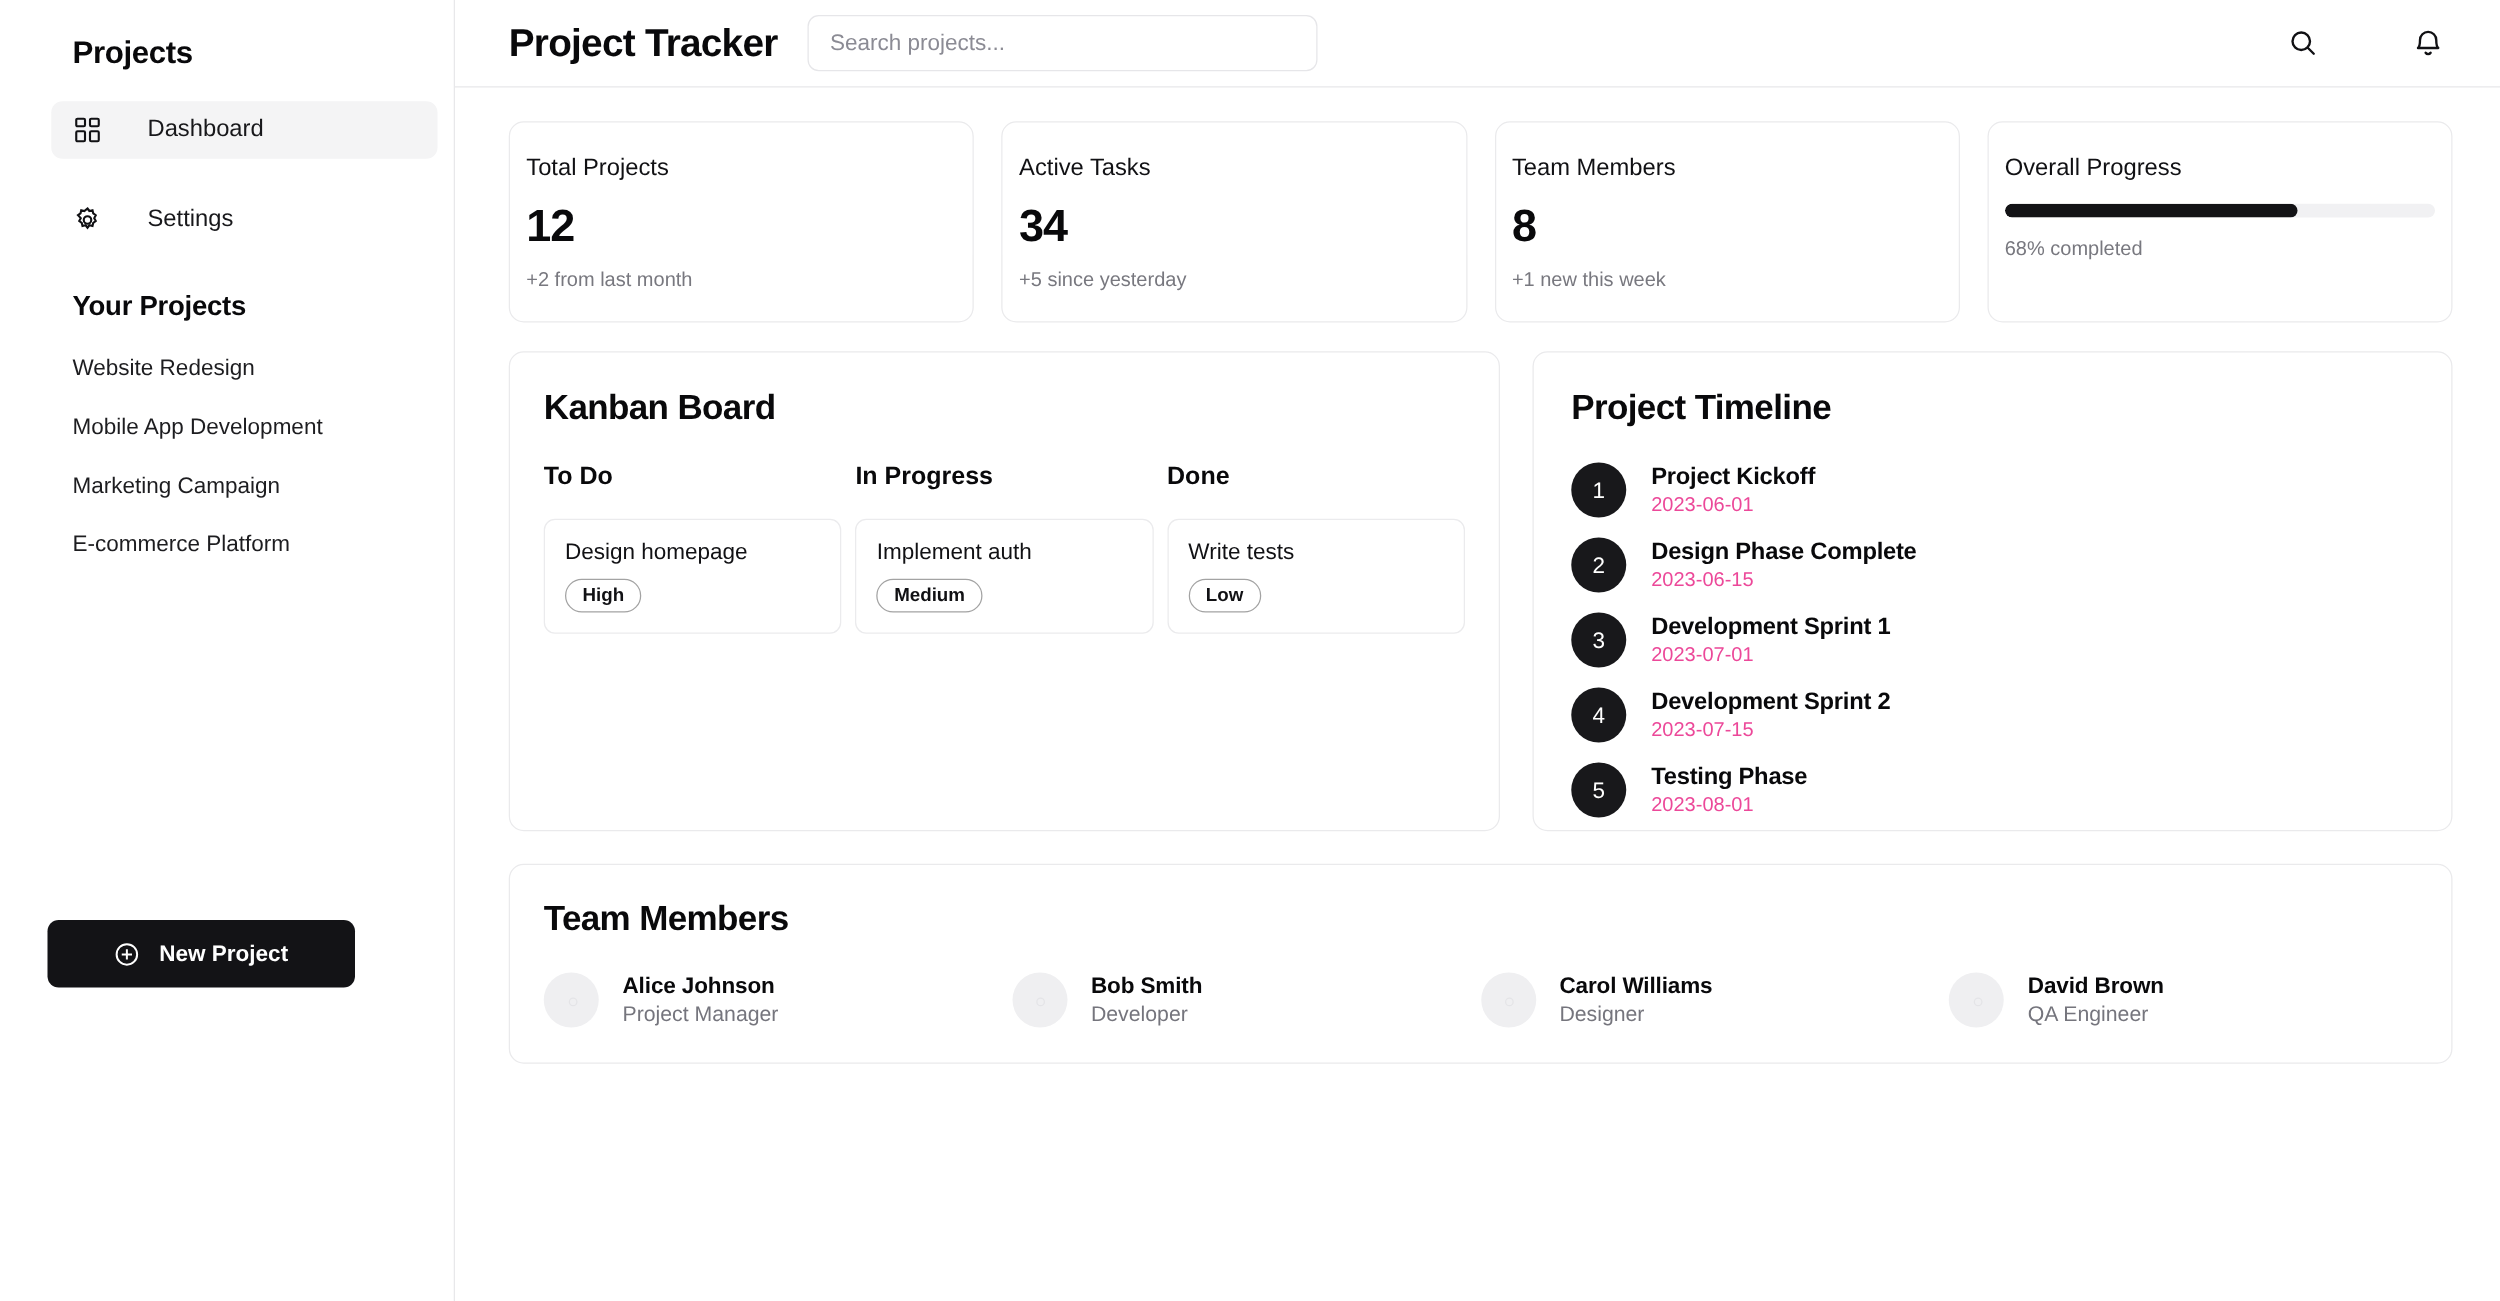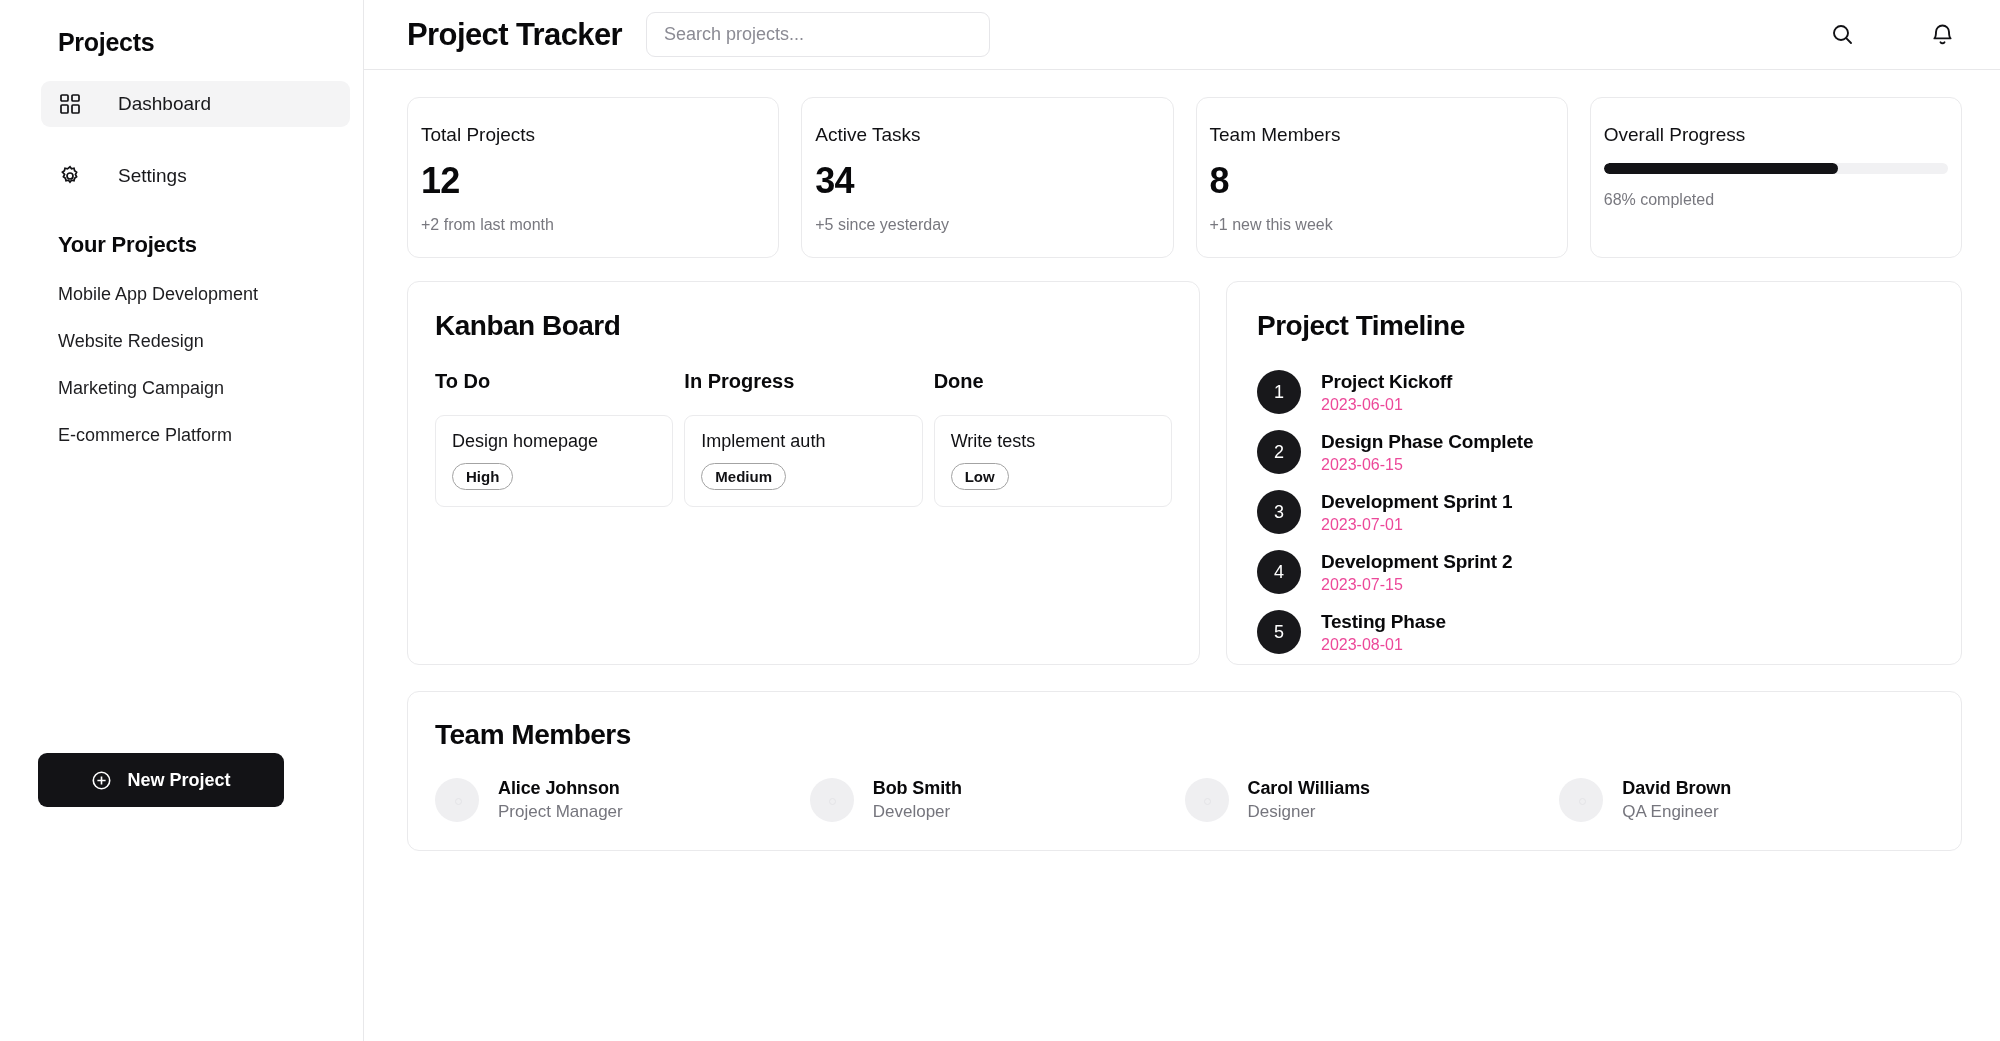--- a/index.html
+++ b/index.html
@@ -38,40 +38,40 @@
     font-size: 22px; font-weight: 700; letter-spacing: -0.2px;
     padding: 0 17px; margin-top: 45px; margin-bottom: 22px;
   }
   .project-item {
     font-size: 18px; color: #1d1d20;
     padding: 0 17px; height: 29px; line-height: 29px;
     cursor: pointer; border-radius: 7px;
   }
   .project-item + .project-item { margin-top: 18px; }
   .new-project-btn {
-    position: absolute; left: 10px; bottom: 234px;
+    position: absolute; left: 10px; bottom: 251px;
     width: 246px; height: 54px;
     background: #131316; color: #ffffff;
     border: none; border-radius: 9px; cursor: pointer;
     display: flex; align-items: center; justify-content: center; gap: 15px;
     font-size: 18px; font-weight: 700;
     font-family: "Liberation Sans", sans-serif;
   }
   .plus-icon { width: 21px; height: 21px; display: block; }
 
   
   .main { flex: 1; height: 1041px; display: flex; flex-direction: column; min-width: 0; }
   .topbar {
     height: 70px; flex: 0 0 70px;
     border-bottom: 1px solid #e8e8ea;
     display: flex; align-items: center;
     padding: 0 38px 0 43px; gap: 24px;
   }
   .app-title { font-size: 31px; font-weight: 700; letter-spacing: -0.6px; white-space: nowrap; }
-  .search-wrap { width: 344px; }
+  .search-wrap { width: 408px; }
   .search-input {
     width: 100%; height: 45px;
     border: 1px solid #e6e6e9; border-radius: 9px;
     padding: 0 17px; font-size: 18px; color: #09090b;
     font-family: "Liberation Sans", sans-serif;
     background: #fff; outline: none;
   }
   .search-input::placeholder { color: #8b8b94; }
   .topbar-spacer { flex: 1; }
   .icon-btn {
@@ -169,22 +169,22 @@
         <svg viewBox="0 0 22 22" width="22" height="22" fill="none" stroke="#111114" stroke-width="1.7">
           <circle cx="11" cy="11" r="3"></circle>
           <path d="M11 1.8l1.5 2 2.5-.6.6 2.5 2 1.5-1.2 2.3 1.2 2.3-2 1.5-.6 2.5-2.5-.6-1.5 2-1.5-2-2.5.6-.6-2.5-2-1.5 1.2-2.3L3.4 7.2l2-1.5.6-2.5 2.5.6z"></path>
         </svg>
       </span>
       <span>Settings</span>
     </div>
 
     <div class="section-title">Your Projects</div>
 
+    <div class="project-item">Website Redesign</div>
     <div class="project-item">Mobile App Development</div>
-    <div class="project-item">Website Redesign</div>
     <div class="project-item">Marketing Campaign</div>
     <div class="project-item">E-commerce Platform</div>
 
     <button class="new-project-btn">
       <span class="plus-icon">
         <svg viewBox="0 0 21 21" width="21" height="21" fill="none" stroke="#ffffff" stroke-width="1.6">
           <circle cx="10.5" cy="10.5" r="8.2"></circle>
           <path d="M10.5 6.4v8.2M6.4 10.5h8.2"></path>
         </svg>
       </span>

